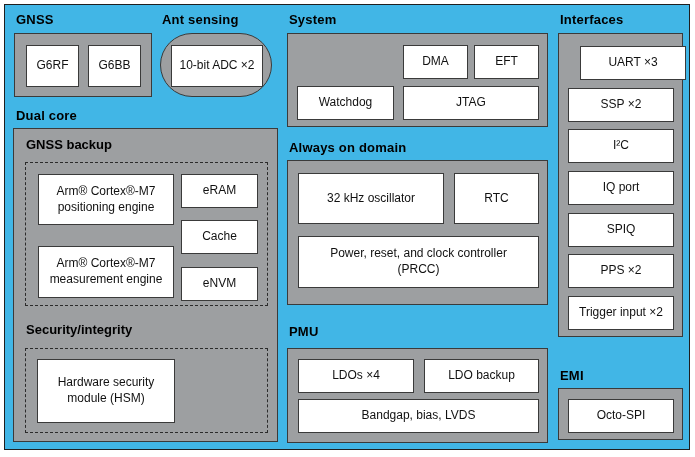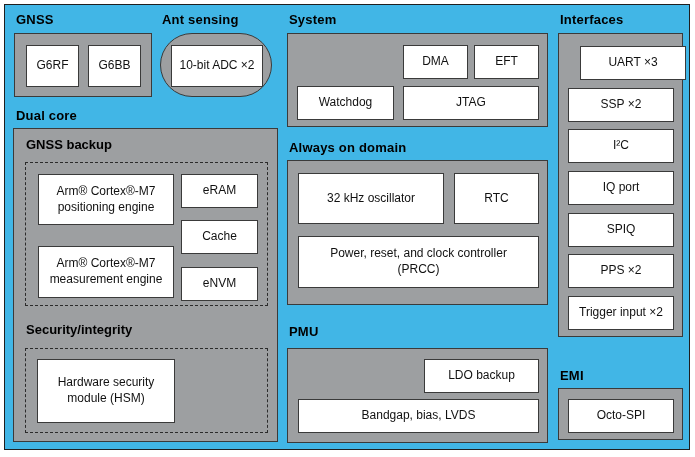--- a/index.html
+++ b/index.html
@@ -92,20 +92,21 @@
   <div class="sec-label" style="left:289px;top:140px;">Always on domain</div>
   <div class="panel" style="left:287px;top:160px;width:261px;height:145px;">
     <div class="box" style="left:10px;top:12px;width:146px;height:51px;">32 kHz oscillator</div>
     <div class="box" style="left:166px;top:12px;width:85px;height:51px;">RTC</div>
     <div class="box" style="left:10px;top:75px;width:241px;height:52px;">Power, reset, and clock controller
 (PRCC)</div>
   </div>
 
   <div class="sec-label" style="left:289px;top:324px;">PMU</div>
   <div class="panel" style="left:287px;top:348px;width:261px;height:95px;">
+    <div class="box" style="left:10px;top:10px;width:116px;height:32px;">LDOs ×4</div>
     <div class="box" style="left:136px;top:10px;width:115px;height:32px;">LDO backup</div>
     <div class="box" style="left:10px;top:50px;width:241px;height:29px;">Bandgap, bias, LVDS</div>
   </div>
 
   <div class="sec-label" style="left:560px;top:368px;">EMI</div>
   <div class="panel" style="left:558px;top:388px;width:125px;height:52px;">
     <div class="box" style="left:9px;top:10px;width:106px;height:32px;">Octo-SPI</div>
   </div>
 </div>
 

